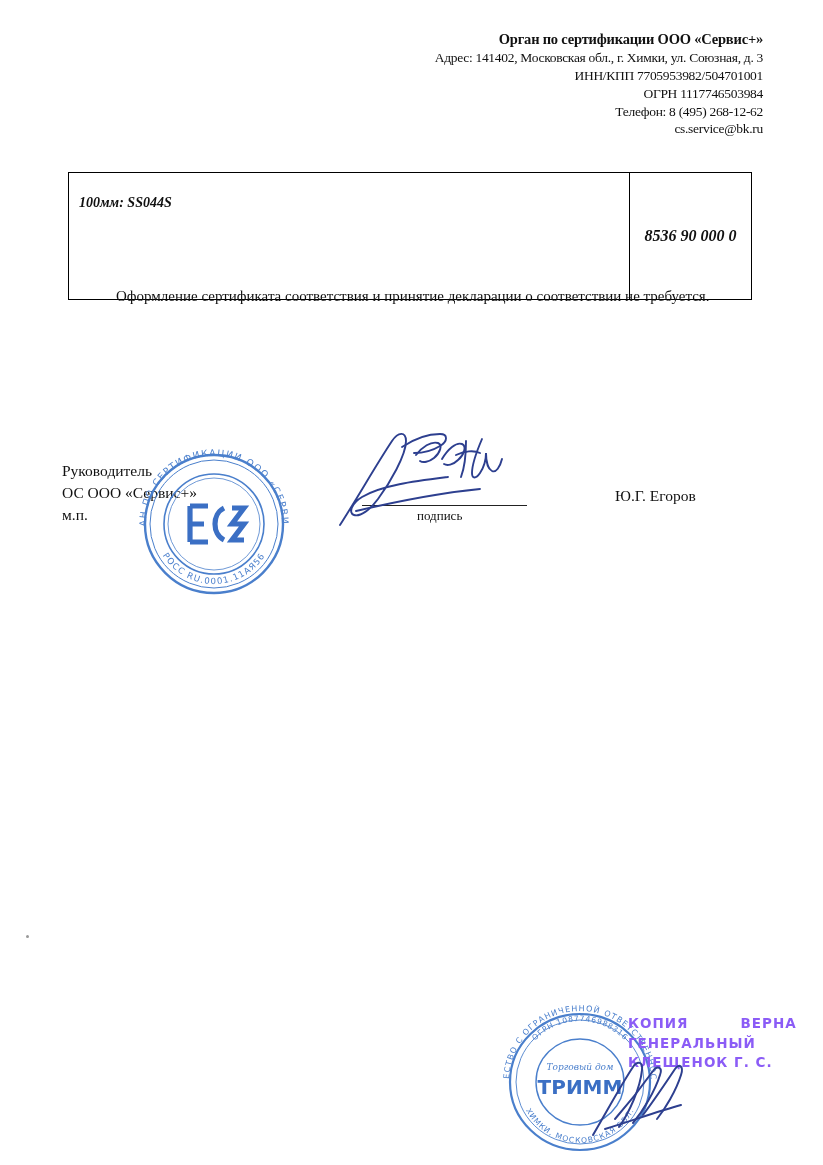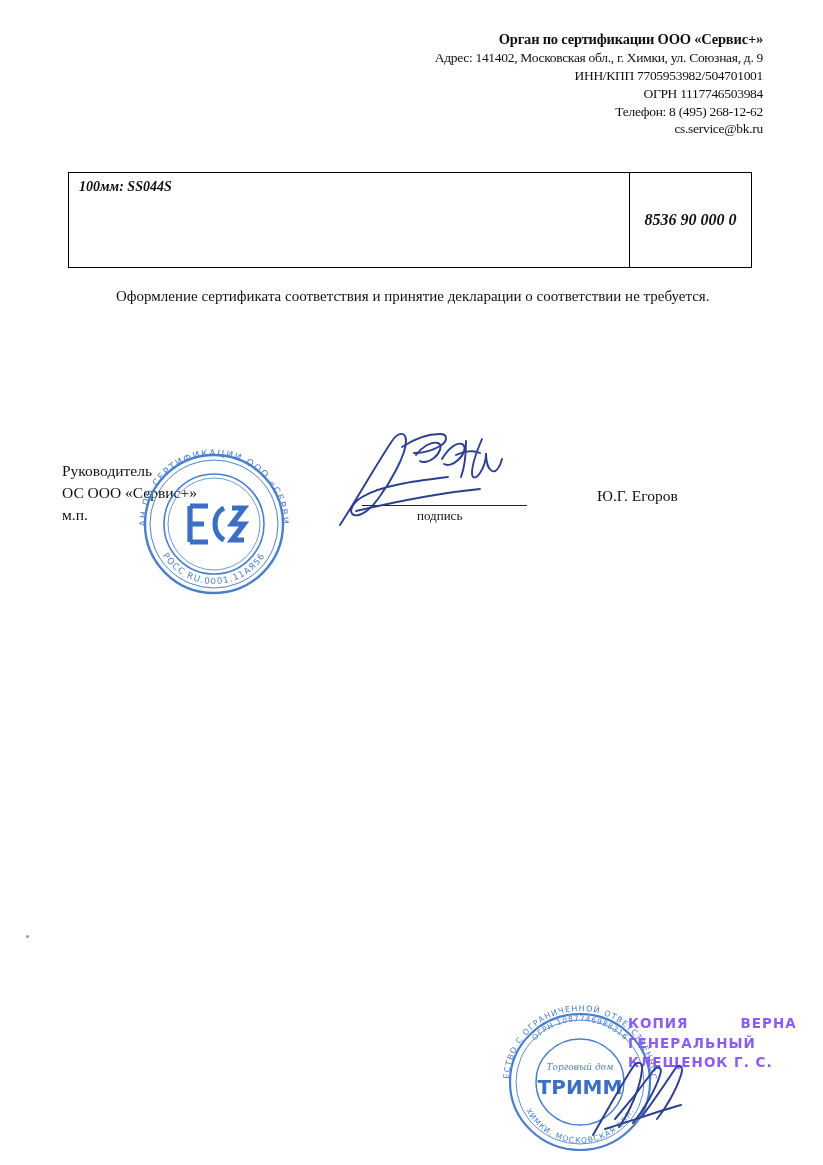--- a/index.html
+++ b/index.html
@@ -74,21 +74,21 @@
     left: 68px;
     top: 172px;
     width: 684px;
     border: 1px solid #000;
     border-collapse: collapse;
   }
   .tbl td {
     border: 1px solid #000;
     height: 82px;
     vertical-align: top;
-    padding: 6px 10px;
+    padding: 22px 10px;
   }
   .tbl td.left {
     width: 540px;
     font-weight: bold;
     font-style: italic;
     font-size: 14px;
   }
   .tbl td.right {
     text-align: center;
     vertical-align: middle;
@@ -113,21 +113,21 @@
   .sig-left {
     position: absolute;
     left: 62px;
     top: 460px;
     font-size: 15.5px;
     line-height: 1.42;
     white-space: nowrap;
   }
   .sig-name {
     position: absolute;
-    left: 597px;
+    left: 615px;
     top: 487px;
     font-size: 15.5px;
   }
   .sig-line {
     position: absolute;
     left: 362px;
     top: 505px;
     width: 165px;
     border-bottom: 1px solid #222;
   }
@@ -204,21 +204,21 @@
 </style>
 </head>
 <body>
 
 <div class="page">
 
   <div class="header">
 
     <div class="org-block">
       <div class="org-title">Орган по сертификации ООО «Сервис+»</div>
-      <div class="org-line">Адрес: 141402, Московская обл., г. Химки, ул. Союзная, д. 9</div>
+      <div class="org-line">Адрес: 141402, Московская обл., г. Химки, ул. Союзная, д. 3</div>
       <div class="org-line">ИНН/КПП 7705953982/504701001</div>
       <div class="org-line">ОГРН 1117746503984</div>
       <div class="org-line">Телефон: 8 (495) 268-12-62</div>
       <div class="org-line">cs.service@bk.ru</div>
     </div>
   </div>
 
   <table class="tbl">
     <tbody>
         <tr>

